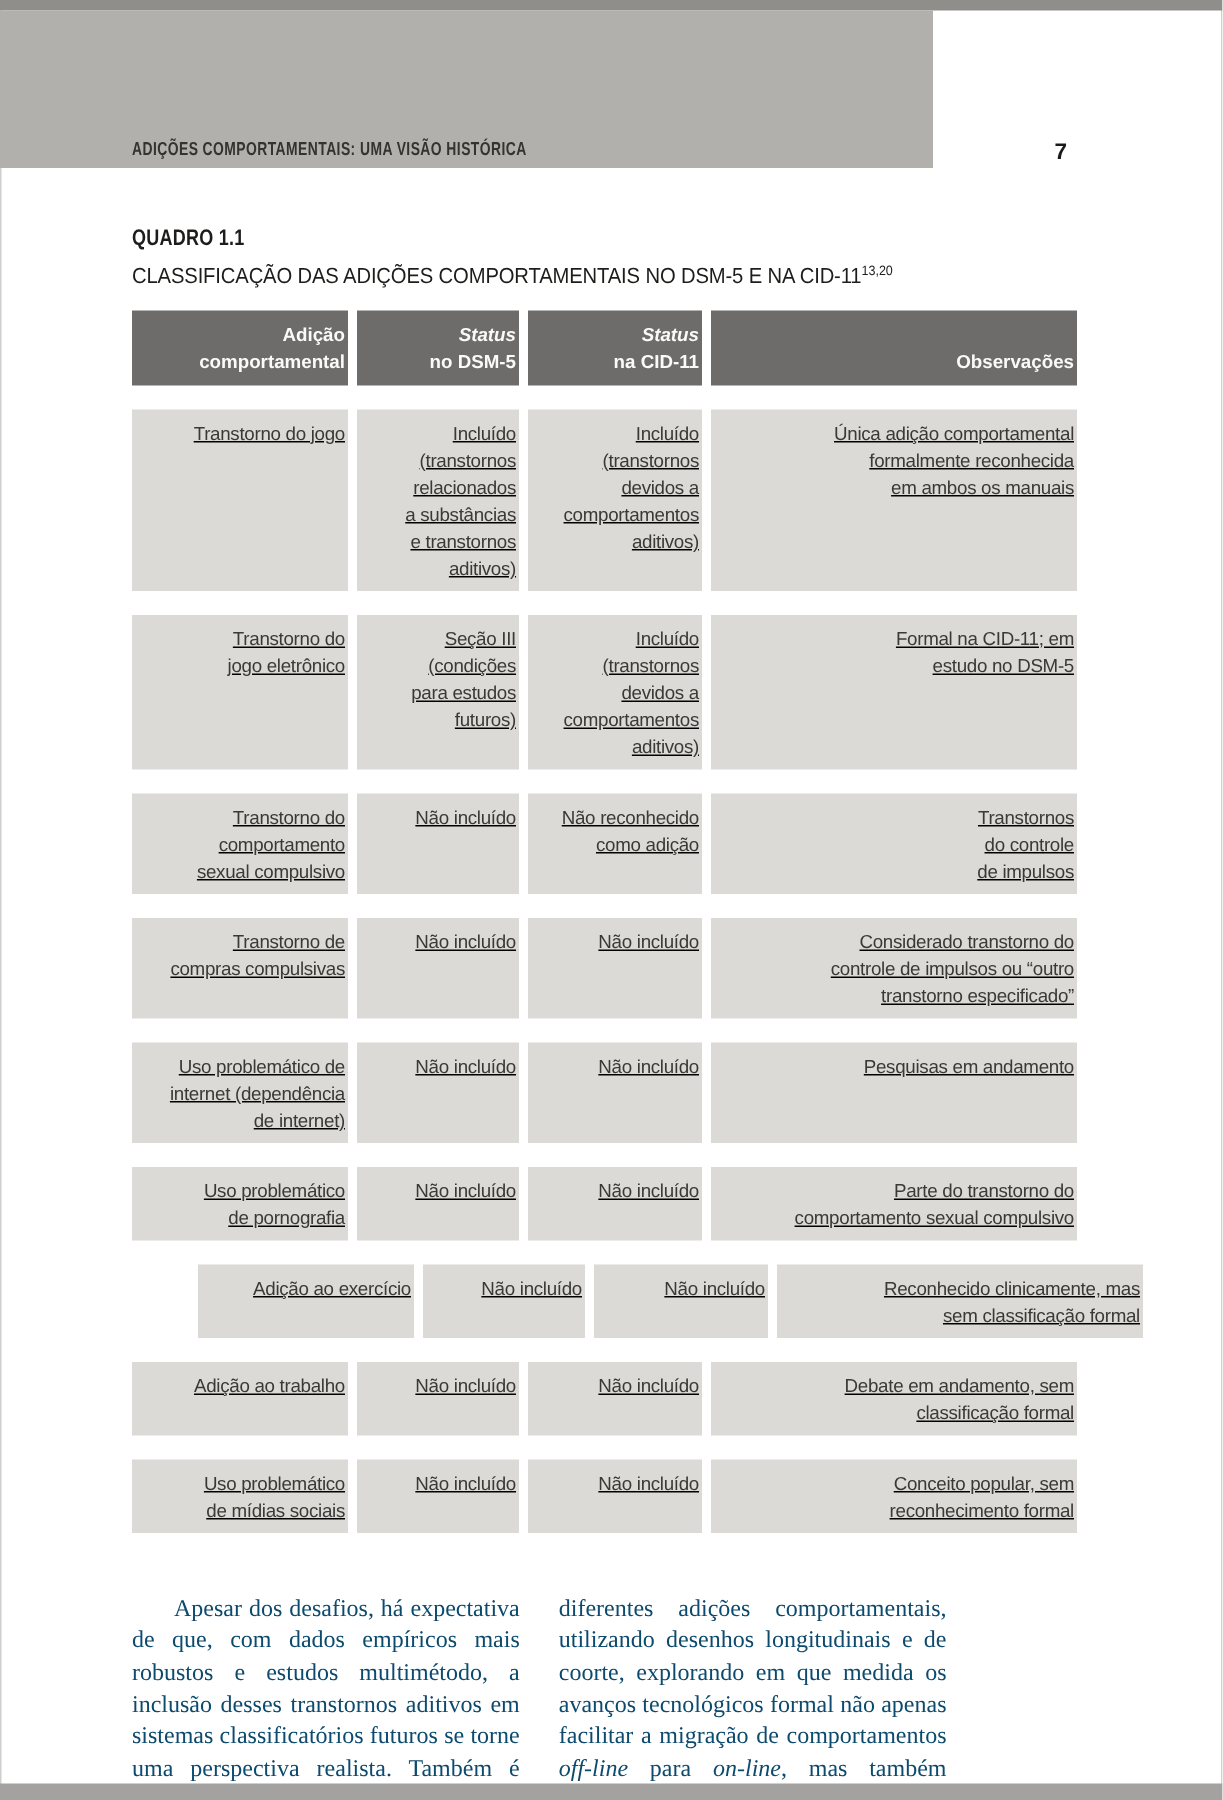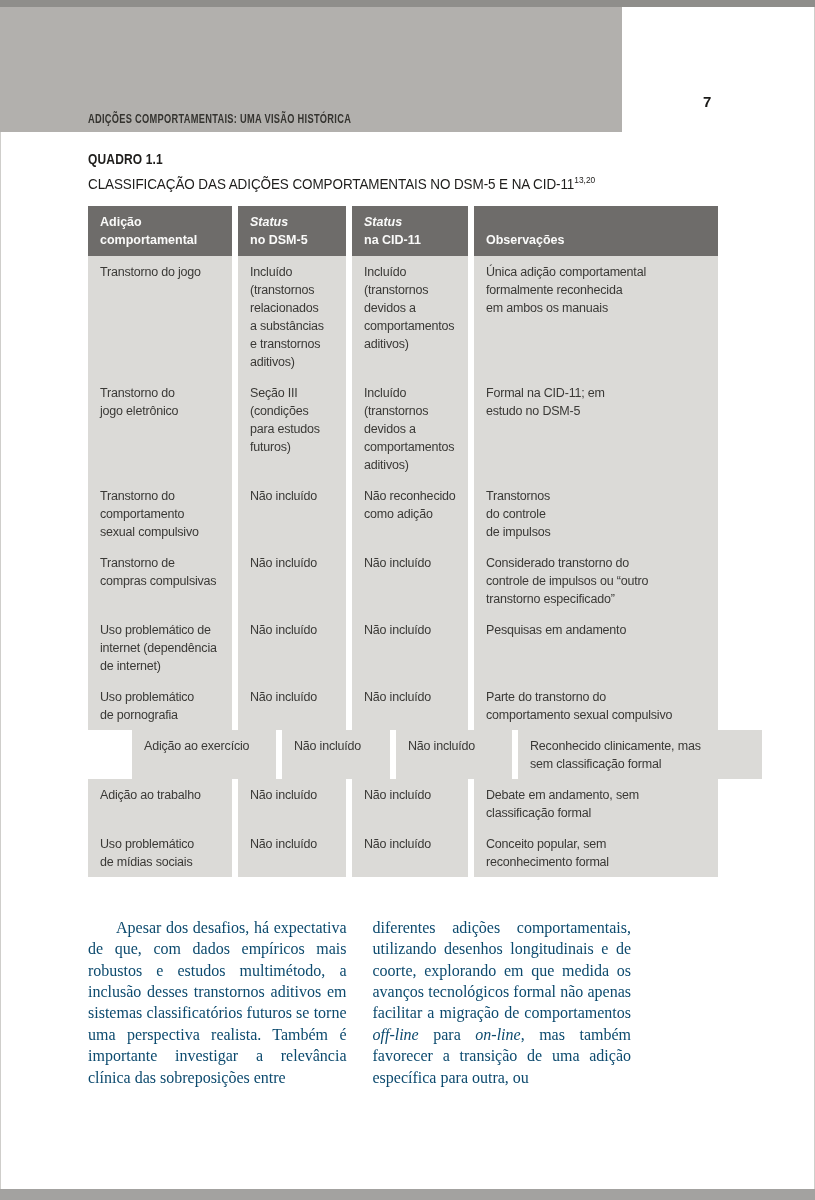--- a/index.html
+++ b/index.html
@@ -8,44 +8,44 @@
     background:#ffffff;
     font-family:"Liberation Sans",sans-serif;
   }
   
   .edge{position:absolute;top:0;width:1px;height:1200px;background:#cfcecb;}
   .edge.left{left:0;}
   .edge.right{left:814px;}
 
   
   .top-strip{position:absolute;top:0;left:0;width:815px;height:7px;background:#8f8e8b;}
-  .band{position:absolute;top:7px;left:0;width:622px;height:125px;background:#b2b0ad;}
+  .band{position:absolute;top:7px;left:0;width:622px;height:105px;background:#b2b0ad;}
   .running-header{
     position:absolute;left:88px;bottom:6px;
     font-weight:bold;font-size:12.5px;letter-spacing:0.4px;color:#34332f;
     transform:scaleX(0.74);transform-origin:left bottom;white-space:nowrap;
   }
   .page-number{position:absolute;top:93px;left:703px;font-weight:bold;font-size:15px;color:#1b1a18;}
 
   
   .content{position:absolute;left:88px;top:150px;width:543px;}
   .quadro-label{
     display:inline-block;font-weight:bold;font-size:15px;letter-spacing:0.2px;color:#1e1d1b;
     transform:scaleX(0.8);transform-origin:left;white-space:nowrap;
   }
   .quadro-title{
     display:inline-block;margin-top:7px;font-size:14.5px;letter-spacing:-0.1px;color:#1e1d1b;
     transform:scaleX(0.93);transform-origin:left;white-space:nowrap;
   }
   .quadro-title sup{font-size:9px;letter-spacing:0;}
 
   
-  .table{margin-top:13px;}
+  .table{margin-top:13px;text-align:right;}
   .tr{display:grid;grid-template-columns:144px 108px 116px 244px;column-gap:6px;}
-  .table .tr + .tr{margin-top:0;}
+  .table .tr + .tr{margin-top:16px;text-decoration:underline;}
   .th{
     background:#6e6c6a;color:#fafaf9;font-weight:bold;font-size:12.5px;line-height:18px;
     padding:6px 2px 7px 12px;box-sizing:border-box;
     display:flex;flex-direction:column;justify-content:flex-end;
   }
   .th .it{font-style:italic;}
   .td{
     background:#dbdad7;color:#3a3936;font-size:12.5px;line-height:18px;
     letter-spacing:-0.2px;padding:7px 2px 6px 12px;box-sizing:border-box;
     white-space:pre-line;

